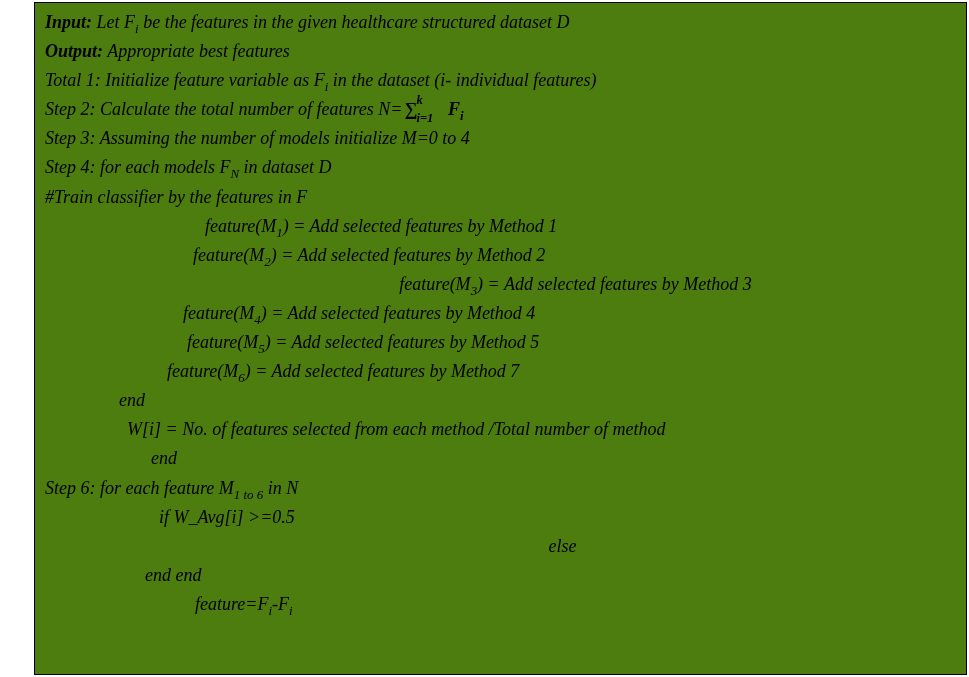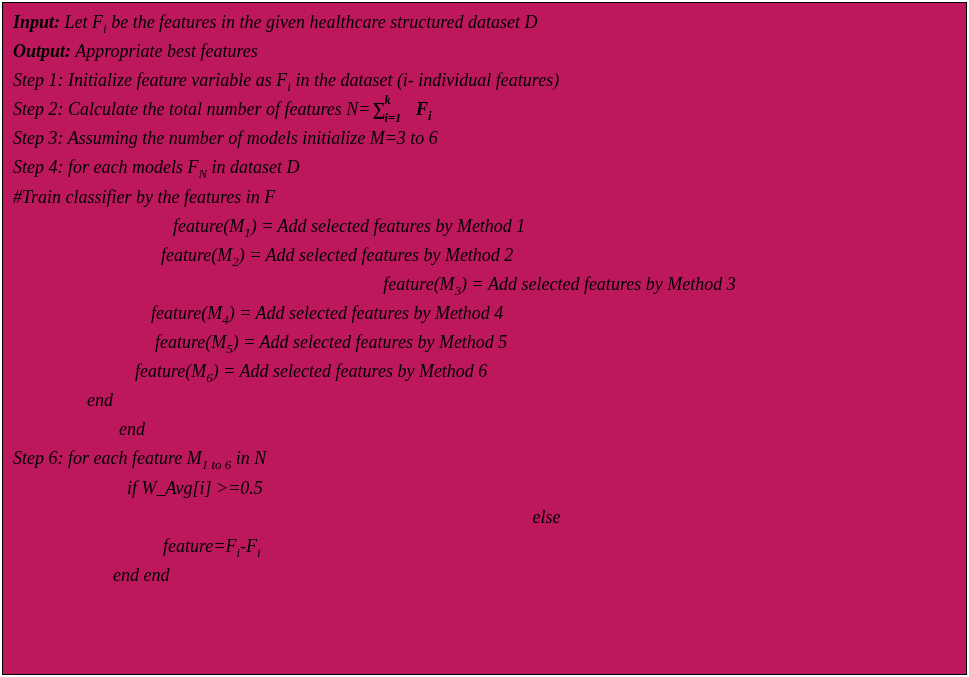--- a/index.html
+++ b/index.html
@@ -11,22 +11,23 @@
       font-family: "Times New Roman", Times, serif;
       font-size: 18px;
       background: #fff;
       padding: 2px;
       width: 969px;
       height: 677px;
     }
     .page {
       border: 1.5px solid #000;
       padding: 6px 10px;
-      background: #be185d;
+      background: #4d7c0f;
       height: 100%;
+      margin-left: 32px;
     }
     .line {
       margin-bottom: 3px;
       line-height: 1.45;
       font-style: italic;
     }
     .label {
       font-weight: bold;
     }
     .sub {
@@ -86,28 +87,28 @@
 
   <div class="line">
     <span class="label">Input:</span><span> Let F</span><span class="sub">i</span><span> be the features in the given healthcare structured dataset D</span>
   </div>
 
   <div class="line">
     <span class="label">Output:</span><span> Appropriate best features</span>
   </div>
 
   <div class="line">
-    <span>Step 1: Initialize feature variable as F</span><span class="sub">i</span><span>  in the dataset (i- individual features)</span>
+    <span>Total 1: Initialize feature variable as F</span><span class="sub">i</span><span>  in the dataset (i- individual features)</span>
   </div>
 
   <div class="line">
     <span>Step 2: Calculate the total number of features N=</span><span class="sigma"><span class="sigma-sym">∑</span><span class="sigma-top">k</span><span class="sigma-bot">i=1</span></span><span class="sigma-term"><span>F</span><span class="sub">i</span></span>
   </div>
 
-  <div class="line">Step 3: Assuming the number of models initialize M=3 to 6</div>
+  <div class="line">Step 3: Assuming the number of models initialize M=0 to 4</div>
 
   <div class="line">
     <span>Step 4: for each models F</span><span class="sub">N</span><span> in dataset D</span>
   </div>
 
   <div class="line">#Train classifier by the features in F</div>
 
   <div class="line i-a">
     <span>feature(M</span><span class="sub">1</span><span>) =  Add selected features by Method 1</span>
   </div>
@@ -122,37 +123,38 @@
 
   <div class="line i-d">
     <span>feature(M</span><span class="sub">4</span><span>) = Add selected features by Method 4</span>
   </div>
 
   <div class="line i-e">
     <span>feature(M</span><span class="sub">5</span><span>) = Add selected features by Method 5</span>
   </div>
 
   <div class="line i-f">
-    <span>feature(M</span><span class="sub">6</span><span>) = Add selected features by Method 6</span>
+    <span>feature(M</span><span class="sub">6</span><span>) = Add selected features by Method 7</span>
   </div>
 
   <div class="line indent-end">end</div>
 
 
+  <div class="line indent-w">W[i] =   No. of features selected from each method /Total number of method</div>
 
   <div class="line indent-wend">end</div>
 
   <div class="line">
     <span>Step 6: for each feature M</span><span class="sub">1 to 6</span><span> in N</span>
   </div>
 
   <div class="line indent-if">if W_Avg[i] &gt;=0.5</div>
 
 
   <div class="line indent-else">else</div>
 
+  <div class="line indent-endend">end  end</div>
+
   <div class="line indent-feat2">
     <span>feature=F</span><span class="sub">i</span><span>-F</span><span class="sub">i</span>
   </div>
 
-  <div class="line indent-endend">end  end</div>
-
 </div>
 
 </body></html>

